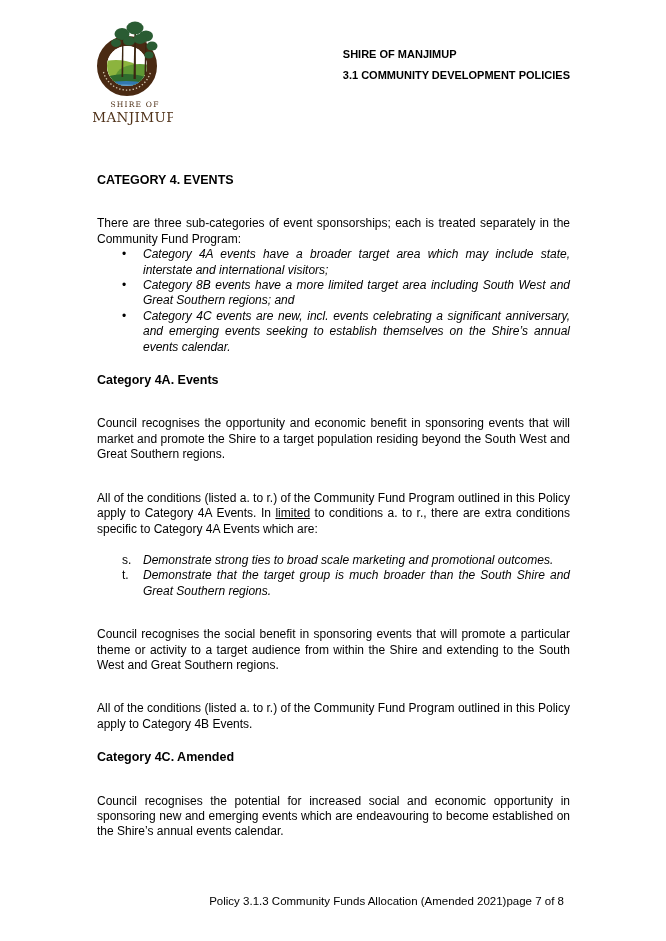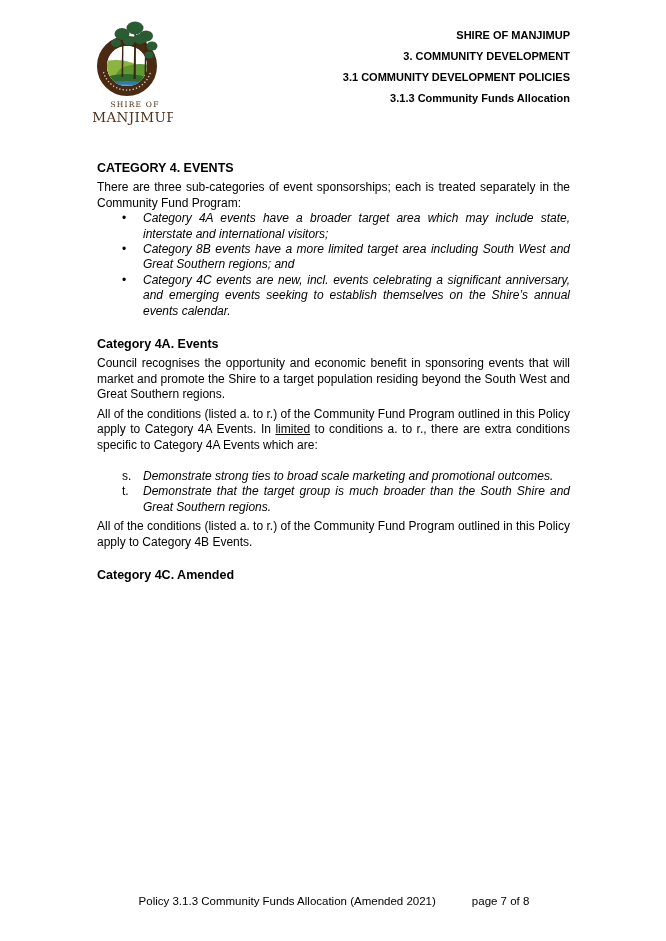--- a/index.html
+++ b/index.html
@@ -16,22 +16,21 @@
   .logo {
     position: absolute;
     left: 88px;
     top: 19px;
     width: 85px;
     height: 110px;
   }
   .header-text {
     position: absolute;
     right: 96px;
-    top: 25px;
-    text-align: right;
+    top: 44px;
     font-weight: bold;
     font-size: 11px;
     line-height: 21px;
     white-space: nowrap;
   }
   
   .content {
     position: absolute;
     left: 97px;
     top: 157px;
@@ -39,38 +38,37 @@
     font-size: 12px;
     line-height: 15.4px;
     text-align: justify;
   }
   .doc-heading {
     font-size: 12.5px;
     font-weight: bold;
     margin: 18px 0 0 0;
     text-align: left;
   }
-  .doc-heading.first { margin-top: 4px; }
-  .para { margin: 4px 0 0 0; }
+  .doc-heading.first { margin-top: 16px; }
+  .para { margin: 28px 0 0 0; }
   .list { margin: 0; }
   .list.lettered { margin-top: 16px; }
   .li { display: flex; }
   .li-marker { flex: 0 0 21px; margin-left: 25px; }
   .li-text { flex: 1; text-align: justify; font-style: italic; }
   .u { text-decoration: underline; }
   
   .footer {
     position: absolute;
     left: 104px;
     right: 102px;
     top: 895px;
     display: flex;
-    justify-content: center;
+    justify-content: flex-end;
     font-size: 11.5px;
-    gap: 36px;
   }
 </style>
 </head>
 <body>
 
 <div class="page">
 
   <svg class="logo" viewBox="0 0 85 110">
     <defs>
       <clipPath id="innerCircle">
@@ -104,23 +102,21 @@
     </g>
 
     <path d="M15.5 53 A24.3 24.3 0 0 0 62.5 53" fill="none" stroke="#e8dfc8" stroke-width="1.3" stroke-dasharray="1.4 2" opacity="0.9"></path>
 
     <text x="47" y="88" text-anchor="middle" font-family="DejaVu Serif, serif" font-size="7.5" letter-spacing="1.2" fill="#4f3118">SHIRE OF</text>
     <text x="46" y="103" text-anchor="middle" font-family="DejaVu Serif, serif" font-size="13.5" letter-spacing="0.4" fill="#4f3118">MANJIMUP</text>
   </svg>
 
   <div class="header-text">
     <div>SHIRE OF MANJIMUP</div>
-    <div>3. COMMUNITY DEVELOPMENT</div>
     <div>3.1 COMMUNITY DEVELOPMENT POLICIES</div>
-    <div>3.1.3 Community Funds Allocation</div>
   </div>
 
   <div class="content">
 
     <div class="doc-heading first">CATEGORY 4. EVENTS</div>
 
     <p class="para">There are three sub-categories of event sponsorships; each is treated separately in the Community Fund Program:</p>
 
     <div class="list">
       <div class="li">
@@ -148,25 +144,27 @@
         <span class="li-marker">s.</span>
         <span class="li-text">Demonstrate strong ties to broad scale marketing and promotional outcomes.</span>
       </div>
       <div class="li">
         <span class="li-marker">t.</span>
         <span class="li-text">Demonstrate that the target group is much broader than the South Shire and Great Southern regions.</span>
       </div>
     </div>
 
 
+    <p class="para">Council recognises the social benefit in sponsoring events that will promote a particular theme or activity to a target audience from within the Shire and extending to the South West and Great Southern regions.</p>
 
     <p class="para">All of the conditions (listed a. to r.) of the Community Fund Program outlined in this Policy apply to Category 4B Events.</p>
 
     <div class="doc-heading">Category 4C. Amended</div>
 
+    <p class="para">Council recognises the potential for increased social and economic opportunity in sponsoring new and emerging events which are endeavouring to become established on the Shire’s annual events calendar.</p>
 
 
   </div>
 
   <div class="footer">
     <span>Policy 3.1.3 Community Funds Allocation (Amended 2021)</span>
     <span>page 7 of 8</span>
   </div>
 
 </div>

